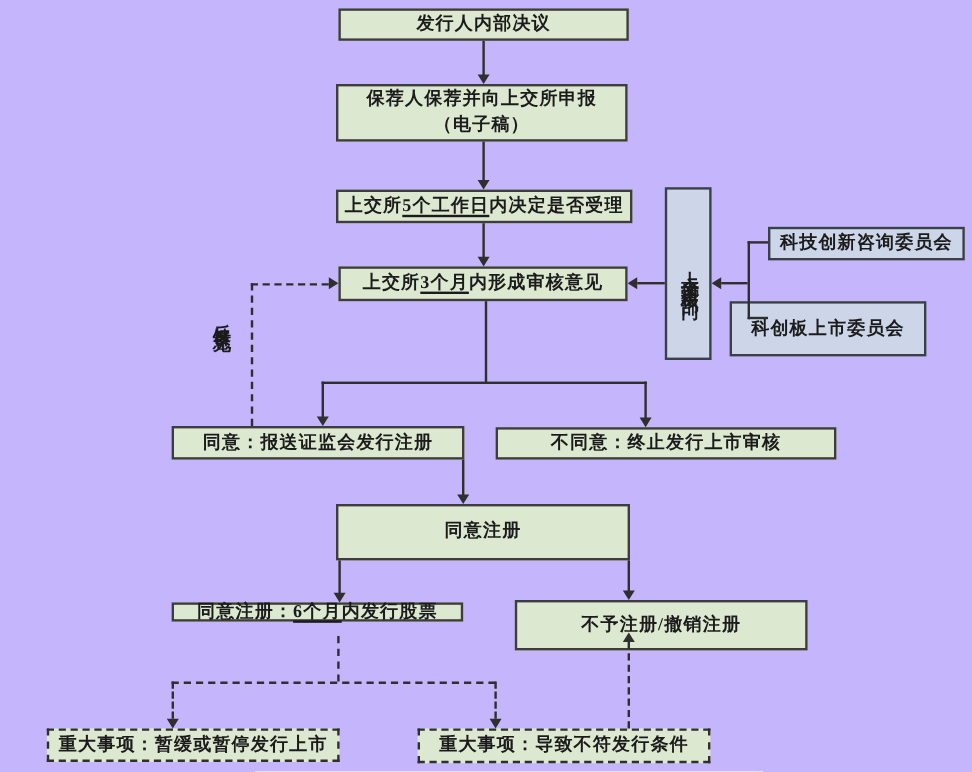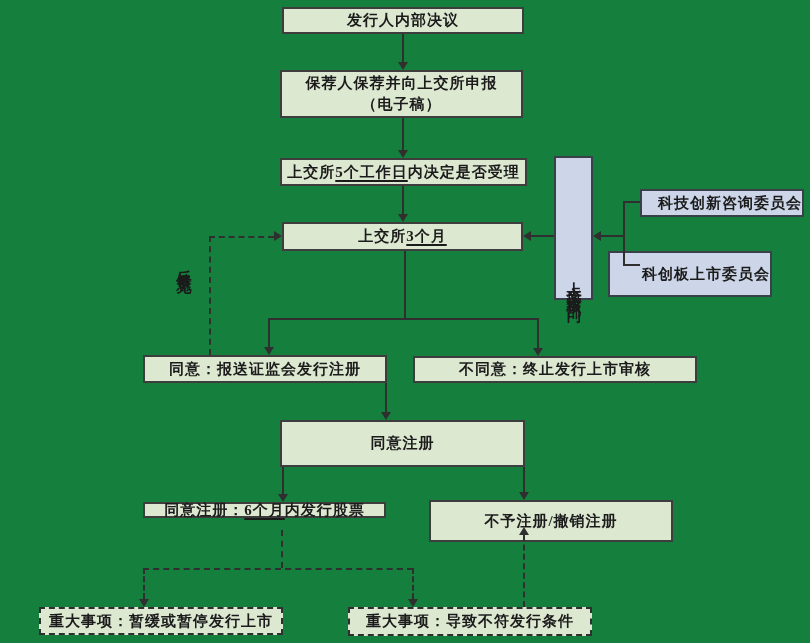--- a/index.html
+++ b/index.html
@@ -1,27 +1,27 @@
 <!DOCTYPE html>
 <html><head>
 <meta charset="utf-8">
 <style>
   html,body{margin:0;padding:0;background:#ffffff;}
   .canvas{
-    position:relative;width:810px;height:643px;background:#15803d;overflow:hidden;
+    position:relative;width:810px;height:643px;background:#c4b5fd;overflow:hidden;
     font-family:"Liberation Serif","DejaVu Serif",serif;
   }
   .bx{
     position:absolute;box-sizing:border-box;
     display:flex;flex-direction:column;align-items:center;justify-content:center;
     font-size:15px;font-weight:700;color:#1b1b1b;text-align:center;line-height:1.4;
     letter-spacing:1px;white-space:nowrap;
   }
   .green{background:#dde8d1;border:2px solid #3d3d3d;}
-  .blue{background:#ccd6e8;border:2px solid #39404a;align-items:flex-end;}
+  .blue{background:#ccd6e8;border:2px solid #39404a;}
   .dashedbox{background:#dde8d1;border:2px dashed #2f2f2f;margin-left:36px;}
   .vtext{
     writing-mode:vertical-rl;text-orientation:upright;letter-spacing:4px;
   }
   .u{text-decoration:underline;text-underline-offset:3px;text-decoration-thickness:1.5px;}
   .vl{position:absolute;width:2px;background:#2f2f2f;}
   .hl{position:absolute;height:2px;background:#2f2f2f;}
   .vd{position:absolute;width:0;border-left:2px dashed #2f2f2f;}
   .hd{position:absolute;height:0;border-top:2px dashed #2f2f2f;}
   .arr{position:absolute;width:0;height:0;}
@@ -50,20 +50,21 @@
 
   <div class="bx green" style="left:280px;top:158px;width:247px;height:28px;flex-direction:row;">
     <span>上交所</span>
       <span class="u">5个工作日</span>
       <span>内决定是否受理</span>
   </div>
 
   <div class="bx green" style="left:282px;top:222px;width:241px;height:29px;flex-direction:row;">
     <span>上交所</span>
       <span class="u">3个月</span>
+      <span>内形成审核意见</span>
   </div>
 
   <div class="bx blue vtext" style="left:554px;top:156px;width:39px;height:144px;font-size:15px;">
     <span>上交所审核部门</span>
   </div>
 
   <div class="bx blue" style="left:640px;top:189px;width:164px;height:28px;">
     <span>科技创新咨询委员会</span>
   </div>
 

